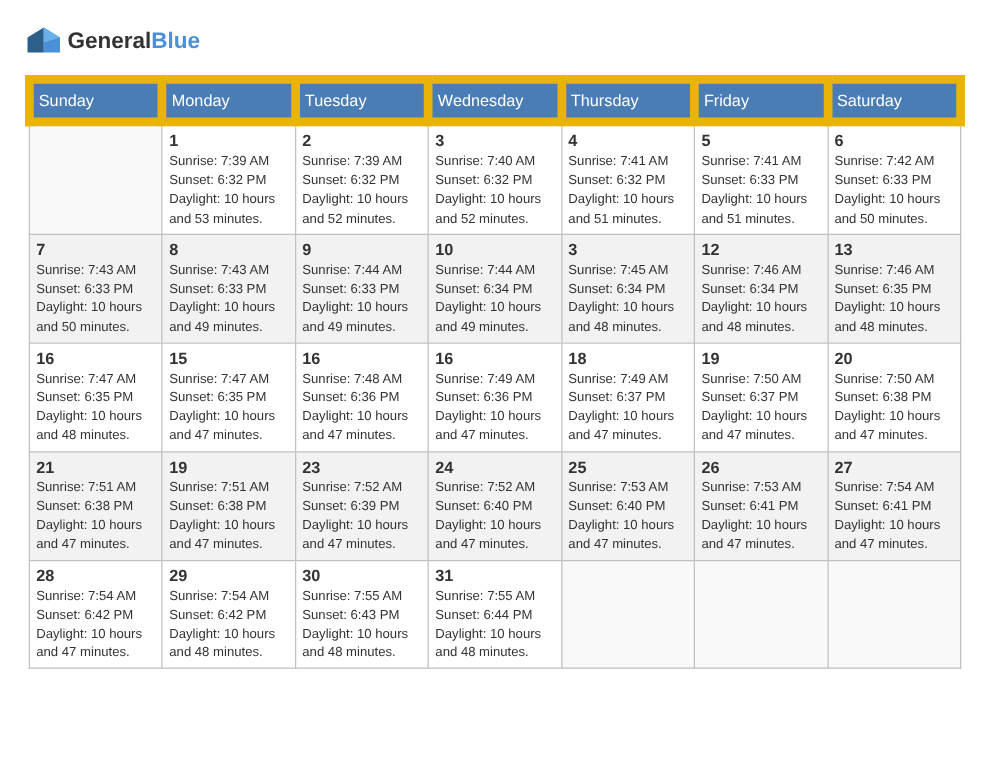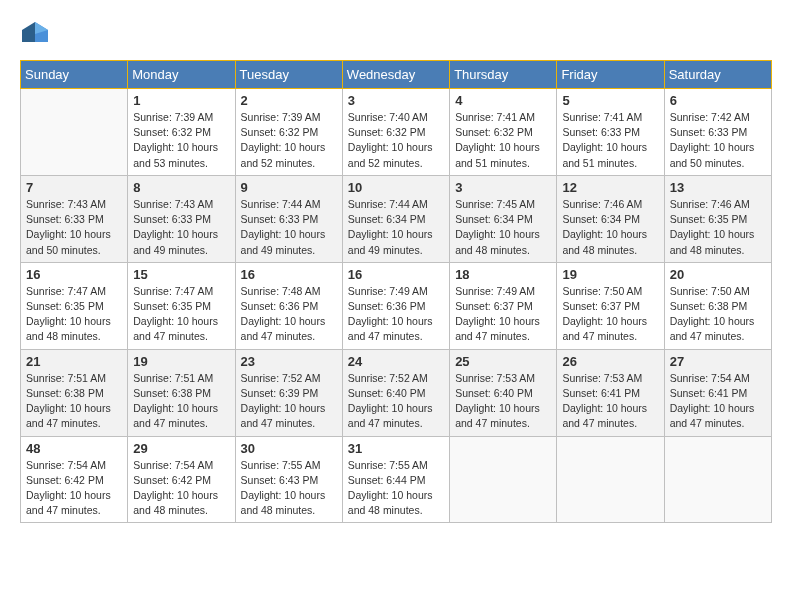--- a/index.html
+++ b/index.html
@@ -42,21 +42,21 @@
       border-collapse: collapse;
       font-size: 11px;
     }
     .calendar th {
       background-color: #4a7db5;
       color: #fff;
       padding: 6px 4px;
       text-align: left;
       font-size: 13px;
       font-weight: normal;
-      border: 1px solid #eab308;
+      border: 7px solid #eab308;
     }
     .calendar td {
       border: 1px solid #c0c0c0;
       vertical-align: top;
       padding: 4px 5px;
       width: calc(100% / 7);
       min-height: 80px;
       background: #fff;
     }
     .calendar td.empty {
@@ -84,20 +84,25 @@
 </head>
 <body>
 
 <div class="header-area">
   <div class="logo">
     <svg class="logo-icon" viewBox="0 0 30 24" xmlns="http://www.w3.org/2000/svg">
       <polygon points="15,2 28,10 28,22 15,22" fill="#4a90d9"></polygon>
       <polygon points="15,2 2,10 2,22 15,22" fill="#2c5f8a"></polygon>
       <polygon points="15,2 28,10 15,14" fill="#6ab0e8"></polygon>
     </svg>
+    <div>
+      <div>
+        <span style="font-size:18px;font-weight:bold;color:#333;">General</span><span style="font-size:18px;font-weight:bold;color:#4a90d9;">Blue</span>
+      </div>
+    </div>
   </div>
   <div class="title-area">
     <div class="month-title"></div>
     <div class="location"></div>
   </div>
 </div>
 
 <table class="calendar">
   <thead>
     <tr>
@@ -223,21 +228,21 @@
           <span class="day-num">26</span>
           <div class="day-info">Sunrise: 7:53 AM<br>Sunset: 6:41 PM<br>Daylight: 10 hours<br>and 47 minutes.</div>
         </td>
         <td class="row-shade">
           <span class="day-num">27</span>
           <div class="day-info">Sunrise: 7:54 AM<br>Sunset: 6:41 PM<br>Daylight: 10 hours<br>and 47 minutes.</div>
         </td>
       </tr>
       <tr>
         <td>
-          <span class="day-num">48</span>
+          <span class="day-num">28</span>
           <div class="day-info">Sunrise: 7:54 AM<br>Sunset: 6:42 PM<br>Daylight: 10 hours<br>and 47 minutes.</div>
         </td>
         <td>
           <span class="day-num">29</span>
           <div class="day-info">Sunrise: 7:54 AM<br>Sunset: 6:42 PM<br>Daylight: 10 hours<br>and 48 minutes.</div>
         </td>
         <td>
           <span class="day-num">30</span>
           <div class="day-info">Sunrise: 7:55 AM<br>Sunset: 6:43 PM<br>Daylight: 10 hours<br>and 48 minutes.</div>
         </td>

